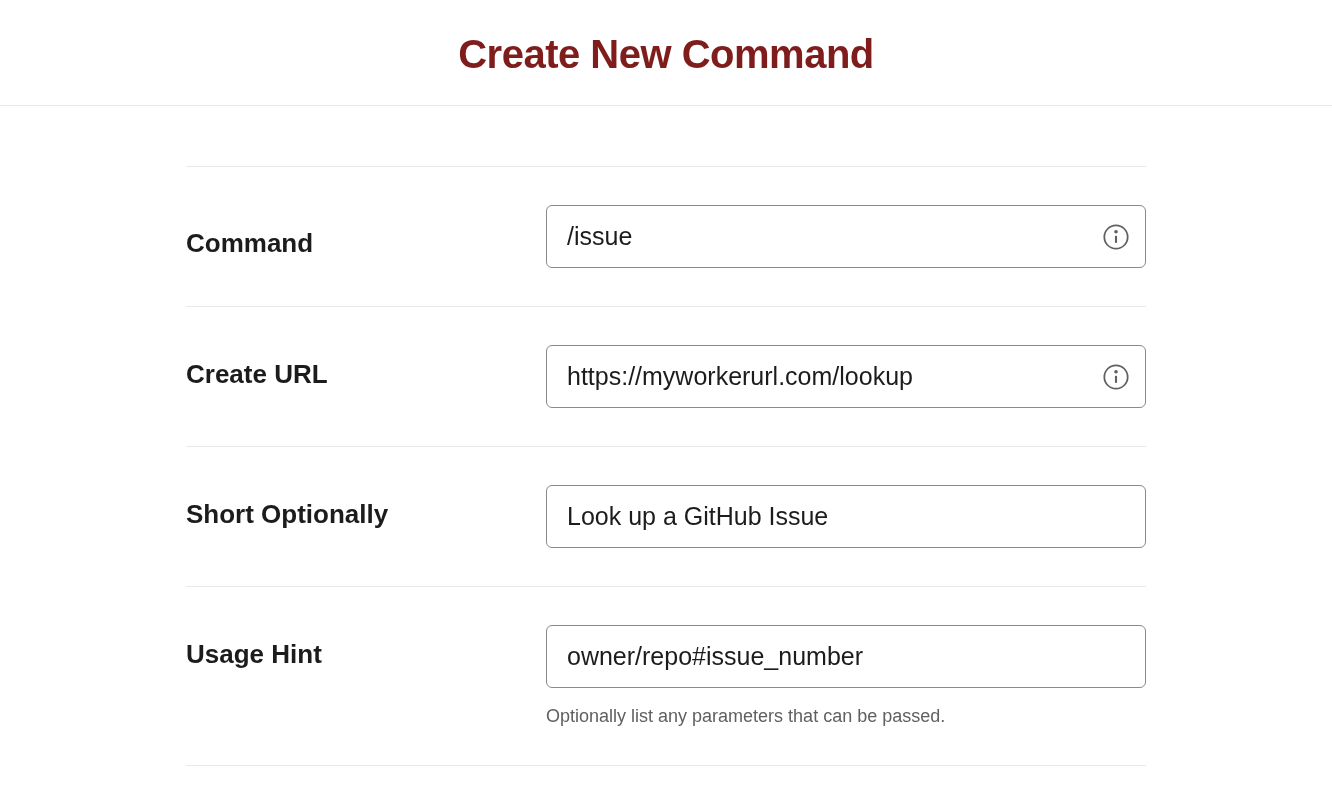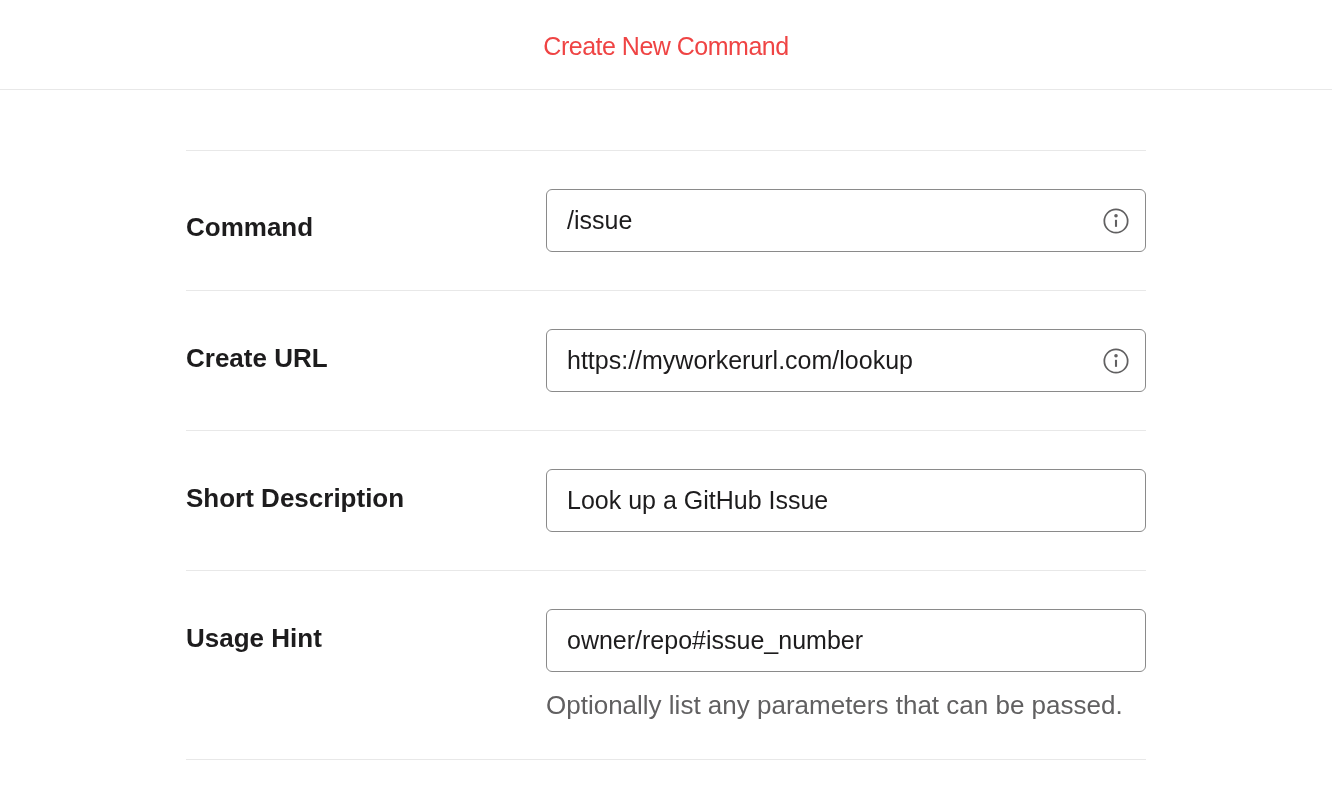--- a/index.html
+++ b/index.html
@@ -14,24 +14,24 @@
       color: #1d1c1d;
     }
     
     .header {
       padding: 32px 0 28px 0;
       text-align: center;
       border-bottom: 1px solid #e8e8e8;
     }
     
     .header h1 {
-      font-size: 25px;
-      font-weight: 400;
+      font-size: 40px;
+      font-weight: 700;
       letter-spacing: -0.5px;
-      color: #ef4444;
+      color: #7f1d1d;
     }
     
     .form-container {
       max-width: 1000px;
       margin: 0 auto;
       padding: 0 20px;
     }
     
     .form-row {
       display: flex;
@@ -87,21 +87,21 @@
       cursor: pointer;
     }
     
     .info-icon svg {
       width: 28px;
       height: 28px;
     }
     
     .help-text {
       margin-top: 18px;
-      font-size: 26px;
+      font-size: 18px;
       color: #616061;
       font-weight: 400;
     }
   </style>
 </head>
 <body>
 
 <div class="header">
   <h1>Create New Command</h1>
 </div>
@@ -130,21 +130,21 @@
         <svg viewBox="0 0 24 24" fill="none" stroke="#616061" stroke-width="1.5">
           <circle cx="12" cy="12" r="10"></circle>
           <circle cx="12" cy="7.5" r="0.8" fill="#616061"></circle>
           <line x1="12" y1="11" x2="12" y2="17" stroke-width="1.8"></line>
         </svg>
       </span>
     </div>
   </div>
 
   <div class="form-row">
-    <div class="form-label">Short Description</div>
+    <div class="form-label">Short Optionally</div>
     <div class="form-input-wrapper">
       <input type="text" class="form-input no-icon" value="Look up a GitHub Issue" style="">
     </div>
   </div>
 
   <div class="form-row">
     <div class="form-label">Usage Hint</div>
     <div class="form-input-wrapper">
       <input type="text" class="form-input no-icon" value="owner/repo#issue_number" style="">
       <div class="help-text">Optionally list any parameters that can be passed.</div>

